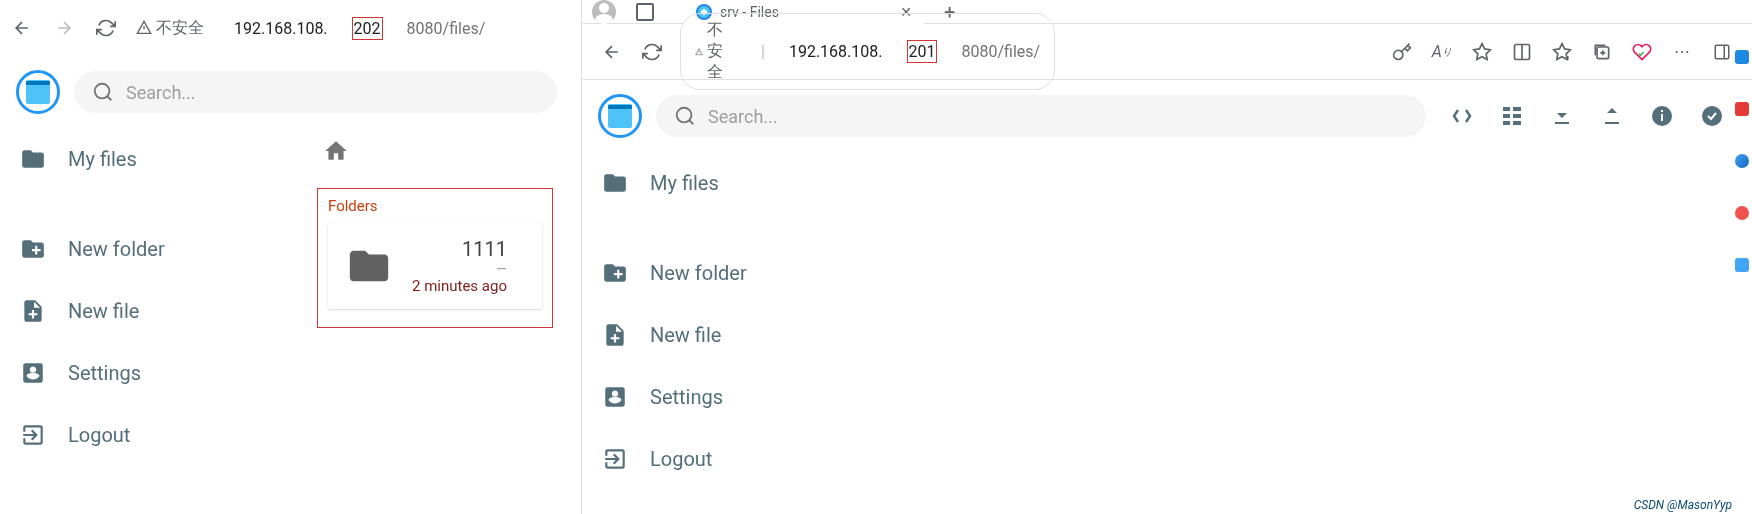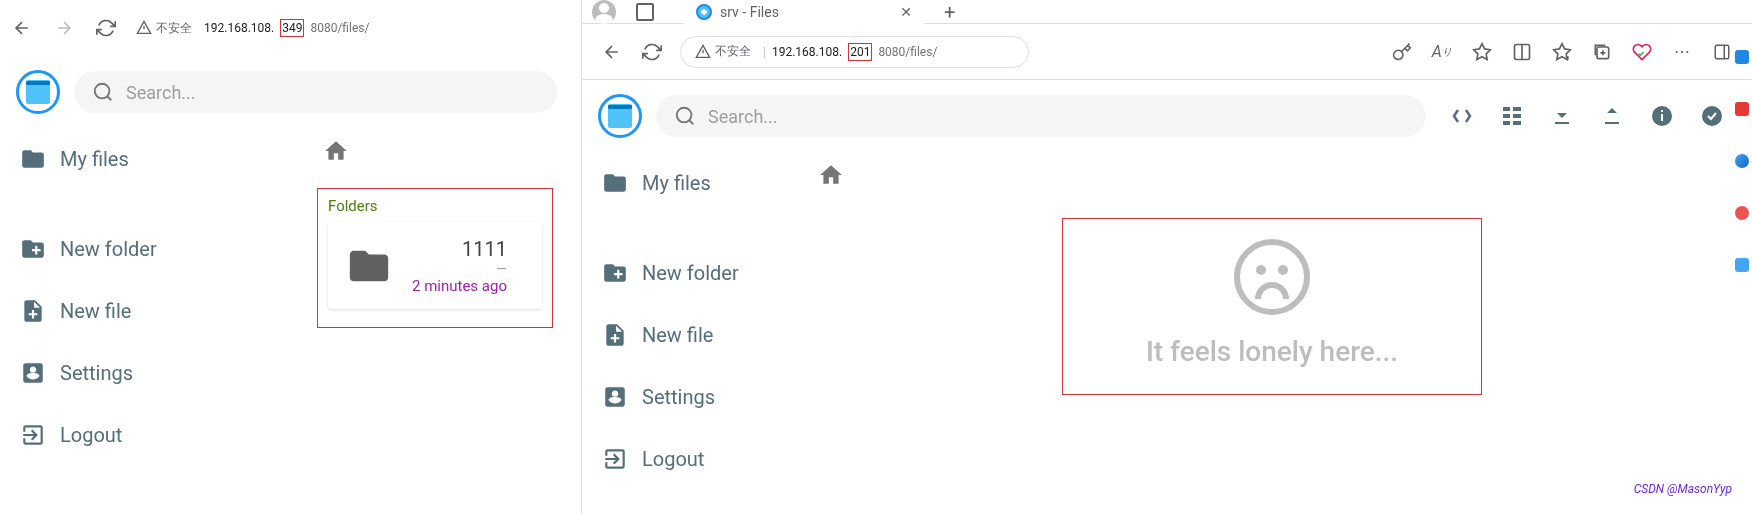--- a/index.html
+++ b/index.html
@@ -5,21 +5,21 @@
 * { margin: 0; padding: 0; box-sizing: border-box; font-family: -apple-system, BlinkMacSystemFont, "Segoe UI", Roboto, sans-serif; }
 body { width: 1752px; height: 514px; background: #fff; display: flex; overflow: hidden; position: relative; }
 .panel { height: 514px; display: flex; flex-direction: column; }
 .panel.left { width: 582px; border-right: 1px solid #e0e0e0; }
 .panel.right { width: 1170px; position: relative; }
 
 
 .browser-bar { height: 56px; display: flex; align-items: center; padding: 0 10px; gap: 18px; }
 .browser-bar .nav-btn { width: 24px; height: 24px; display: flex; align-items: center; justify-content: center; color: #5f6368; }
 .browser-bar .nav-btn.disabled { color: #bdbdbd; }
-.addr { display: flex; align-items: center; gap: 6px; font-size: 12px; color: #202124; }
+.addr { display: flex; align-items: center; gap: 24px; font-size: 16px; color: #202124; }
 .addr .warn { color: #5f6368; display: flex; align-items: center; gap: 4px; margin-right: 6px; }
 .addr .highlight { border: 1px solid #d63333; padding: 1px 1px; }
 .addr .gray { color: #737373; }
 
 .right .tab-strip { height: 24px; display: flex; align-items: center; padding-left: 10px; gap: 8px; border-bottom: 1px solid #e0e0e0; }
 .tab-strip .avatar-ico { width: 24px; height: 24px; background: #bdbdbd; border-radius: 50%; margin-right: 10px; position: relative; overflow:hidden; }
 .tab-strip .avatar-ico::before { content:""; position:absolute; width:10px; height:10px; background:#fff; border-radius:50%; top:3px; left:7px;}
 .tab-strip .avatar-ico::after { content:""; position:absolute; width:18px; height:12px; background:#fff; border-radius:50% 50% 0 0; top:14px; left:3px;}
 .tab-strip .sq-ico { width: 18px; height: 18px; border: 2px solid #5f6368; border-radius: 2px; margin-right: 20px; }
 .tab-row { display: flex; align-items: center; gap: 10px; }
@@ -36,49 +36,49 @@
 .logo-inner { width: 24px; height: 24px; background: #4fc3f7; border-radius: 2px; position: relative; }
 .logo-inner::after { content: ""; position: absolute; width: 24px; height: 4px; background: #0277bd; border-radius: 1px; top: 1px; left: 0; }
 .search-wrap { flex: 1; background: #f5f5f5; border-radius: 28px; display: flex; align-items: center; padding: 10px 18px; gap: 12px; margin-right: 8px; }
 .search-wrap input { border: none; background: transparent; font-size: 18px; color: #1d4ed8; outline: none; flex: 1; }
 .search-wrap input::placeholder { color: #9e9e9e; }
 .search-wrap svg { color: #757575; }
 
 .app-body { flex: 1; display: flex; min-height: 0; }
 .sidebar { width: 297px; display: flex; flex-direction: column; }
 .panel.left .sidebar { width: 297px; }
-.side-item { display: flex; align-items: center; gap: 14px; padding: 18px 20px; color: #546e7a; font-size: 20px; cursor: pointer; }
+.side-item { display: flex; align-items: center; gap: 22px; padding: 18px 20px; color: #546e7a; font-size: 20px; cursor: pointer; }
 .side-item svg { width: 26px; height: 26px; color: #546e7a; flex-shrink: 0; }
 .side-gap { height: 28px; }
 
 .main { flex: 1; padding: 10px 20px; }
 .home-ico { width: 26px; height: 26px; color: #757575; margin-bottom: 20px; margin-left: 6px; }
 .redbox { border: 1px solid #d63333; padding: 8px 10px 18px 10px; width: 236px; }
-.folders-label { font-size: 15px; color: #4d7c0f; margin-bottom: 8px; }
+.folders-label { font-size: 15px; color: #c2410c; margin-bottom: 8px; }
 .folder-card { background: #fff; box-shadow: 0 1px 3px rgba(0,0,0,0.15); border-radius: 3px; display: flex; padding: 14px 12px; gap: 14px; align-items: center; }
 .folder-ico { width: 58px; height: 46px; color: #616161; }
 .folder-meta { display: flex; flex-direction: column; text-align: right; }
 .folder-name { font-size: 20px; color: #424242; }
 .folder-dash { color: #9e9e9e; font-size: 14px; }
-.folder-time { color: #a21caf; font-size: 15px; }
+.folder-time { color: #7f1d1d; font-size: 15px; }
 
 .right .app-top { border-bottom: none; }
 .right .toolbar-icons { display: flex; gap: 22px; align-items: center; padding-right: 10px; }
 .right .toolbar-icons .tb { width: 28px; height: 28px; display: flex; align-items: center; justify-content: center; color: #546e7a; }
 
 .empty-wrap { border: 1px solid #d63333; width: 420px; padding: 20px 30px 26px 30px; margin: 6px auto 0 auto; display: flex; flex-direction: column; align-items: center; gap: 20px; }
 .sad { width: 76px; height: 76px; border: 6px solid #bdbdbd; border-radius: 50%; position: relative; }
 .sad::before, .sad::after { content: ""; position: absolute; width: 10px; height: 10px; background: #bdbdbd; border-radius: 50%; top: 20px; }
 .sad::before { left: 16px; } .sad::after { right: 16px; }
 .sad .mouth { position: absolute; width: 34px; height: 17px; border: 6px solid #bdbdbd; border-bottom: none; border-radius: 34px 34px 0 0; bottom: 10px; left: 15px; }
 .empty-text { font-size: 28px; color: #bdbdbd; font-weight: 500; }
 
 .right-edge { position: absolute; right: 0; top: 40px; width: 20px; display: flex; flex-direction: column; gap: 38px; align-items: center; padding-top: 10px; }
 .right-edge .dot { width: 14px; height: 14px; }
-.watermark { position: absolute; right: 20px; bottom: 18px; font-size: 12px; color: #6d28d9; font-style: italic; }
+.watermark { position: absolute; right: 20px; bottom: 2px; font-size: 12px; color: #0c4a6e; font-style: italic; }
 
 .right .addr { border: 1px solid #e0e0e0; border-radius: 20px; padding: 6px 14px; flex: 1; max-width: 430px; margin-right: 10px; }
 .right .browser-bar { gap: 16px; padding: 8px 18px; }
 </style>
 </head>
 <body>
 
 <div class="panel left">
   <div class="browser-bar">
     <div class="nav-btn">
@@ -97,21 +97,21 @@
         </svg>
     </div>
     <div class="addr">
       <span class="warn">
         <svg width="16" height="16" viewBox="0 0 24 24" fill="none" stroke="currentColor" stroke-width="2">
             <path d="M12 2L2 20h20L12 2zM12 9v5M12 17h.01"></path>
           </svg>
         <span>不安全</span>
       </span>
       <span>192.168.108.</span>
-        <span class="highlight">349</span>
+        <span class="highlight">202</span>
         <span class="gray">8080/files/</span>
     </div>
   </div>
 
   <div class="app-top">
     <div class="logo">
         <div class="logo-inner"></div>
       </div>
     <div class="search-wrap">
       <svg width="22" height="22" viewBox="0 0 24 24" fill="none" stroke="currentColor" stroke-width="2">
@@ -340,31 +340,20 @@
         <span>Settings</span>
       </div>
       <div class="side-item">
         <svg viewBox="0 0 24 24" fill="currentColor">
             <path d="M10.09 15.59L11.5 17l5-5-5-5-1.41 1.41L12.67 11H3v2h9.67l-2.58 2.59zM19 3H5c-1.1 0-2 .9-2 2v4h2V5h14v14H5v-4H3v4c0 1.1.9 2 2 2h14c1.1 0 2-.9 2-2V5c0-1.1-.9-2-2-2z"></path>
           </svg>
         <span>Logout</span>
       </div>
     </div>
 
-    <div class="main">
-      <svg class="home-ico" viewBox="0 0 24 24" fill="currentColor">
-          <path d="M10 20v-6h4v6h5v-8h3L12 3 2 12h3v8z"></path>
-        </svg>
-      <div class="empty-wrap">
-        <div class="sad">
-            <div class="mouth"></div>
-          </div>
-        <div class="empty-text">It feels lonely here...</div>
-      </div>
-    </div>
   </div>
 
   <div class="right-edge">
     <div class="dot" style="background:#1e88e5;border-radius:3px"></div>
     <div class="dot" style="background:#e53935;border-radius:3px"></div>
     <div class="dot" style="background:linear-gradient(135deg,#42a5f5,#1565c0);border-radius:50%"></div>
     <div class="dot" style="background:#ef5350;border-radius:50%"></div>
     <div class="dot" style="background:#42a5f5;border-radius:3px"></div>
   </div>
   <div class="watermark">CSDN @MasonYyp</div>

